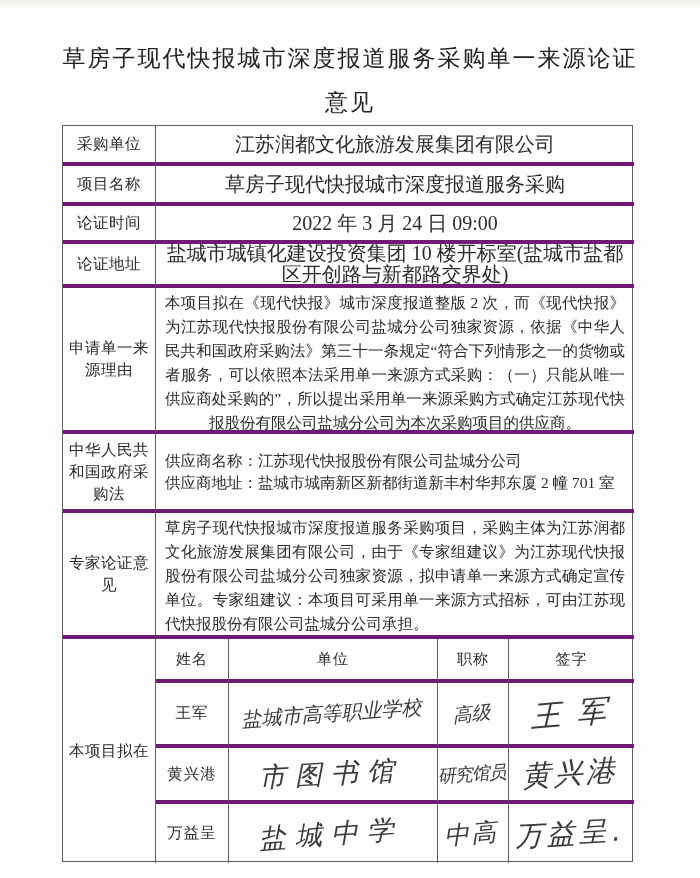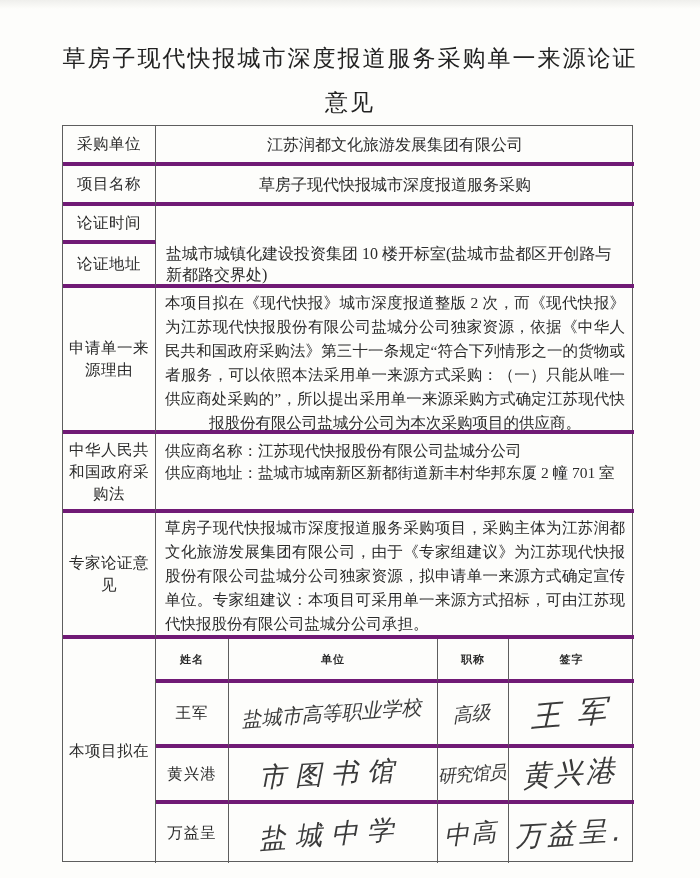--- a/index.html
+++ b/index.html
@@ -36,35 +36,35 @@
   }
   .c.ncr{border-right:none;}
   .c.ncb{border-bottom:none;}
   .lbl{
     grid-column:1;
     text-align:center;font-size:15.5px;line-height:22px;
     padding:0 5px;letter-spacing:0.5px;
   }
   .val-c{
     grid-column:2/6;
-    font-size:16px;line-height:21px;padding:0 10px;
+    text-align:center;font-size:20px;line-height:21px;padding:0 10px;
   }
   .val-p{
     grid-column:2/6;
     display:block;font-size:15.5px;line-height:24px;
     padding:3px 9px;text-align:justify;
   }
   .val-p.center-last{text-align-last:center;}
   .val-lines{
     grid-column:2/6;
     display:block;font-size:15.5px;line-height:22px;
-    padding:6px 9px;text-align:left;
+    padding:6px 9px;text-align:left;margin-top:10px;
   }
   .sig-label{grid-column:1;grid-row:8/12;}
-  .hdr{font-size:11px;letter-spacing:1px;font-weight:bold;}
+  .hdr{font-size:15px;letter-spacing:1px;}
   .name-cell{font-size:15.5px;letter-spacing:1px;}
   .hw{
     font-family:"DejaVu Sans",sans-serif;
     color:#3a3a3a;white-space:nowrap;
   }
   .hw-unit-0{font-size:20px;transform:rotate(-4deg) skewX(-14deg);letter-spacing:0;}
   .hw-title-0{font-size:19px;transform:rotate(-7deg) skewX(-16deg);}
   .hw-sign-0{font-size:30px;transform:rotate(-5deg) skewX(-18deg);letter-spacing:16px;margin-left:14px;}
   .hw-unit-1{font-size:27px;letter-spacing:9px;transform:rotate(-3deg) skewX(-14deg);}
   .hw-title-1{font-size:18px;transform:rotate(-4deg) skewX(-12deg);letter-spacing:-1px;}
@@ -85,20 +85,21 @@
 
   <div class="grid">
 
     <div class="c lbl" style="grid-row:1">采购单位</div>
     <div class="c val-c ncr" style="grid-row:1">江苏润都文化旅游发展集团有限公司</div>
 
     <div class="c lbl" style="grid-row:2">项目名称</div>
     <div class="c val-c ncr" style="grid-row:2">草房子现代快报城市深度报道服务采购</div>
 
     <div class="c lbl" style="grid-row:3">论证时间</div>
+    <div class="c val-c ncr" style="grid-row:3">2022 年 3 月 24 日 09:00</div>
 
     <div class="c lbl" style="grid-row:4">论证地址</div>
     <div class="c val-c ncr" style="grid-row:4">盐城市城镇化建设投资集团 10 楼开标室(盐城市盐都区开创路与新都路交界处)</div>
 
     <div class="c lbl" style="grid-row:5">申请单一来源理由</div>
     <div class="c val-p center-last ncr" style="grid-row:5">本项目拟在《现代快报》城市深度报道整版 2 次，而《现代快报》为江苏现代快报股份有限公司盐城分公司独家资源，依据《中华人民共和国政府采购法》第三十一条规定“符合下列情形之一的货物或者服务，可以依照本法采用单一来源方式采购：（一）只能从唯一供应商处采购的”，所以提出采用单一来源采购方式确定江苏现代快报股份有限公司盐城分公司为本次采购项目的供应商。</div>
 
     <div class="c lbl" style="grid-row:6">中华人民共和国政府采购法</div>
     <div class="c val-lines ncr" style="grid-row:6">
       <div>供应商名称：江苏现代快报股份有限公司盐城分公司</div>

